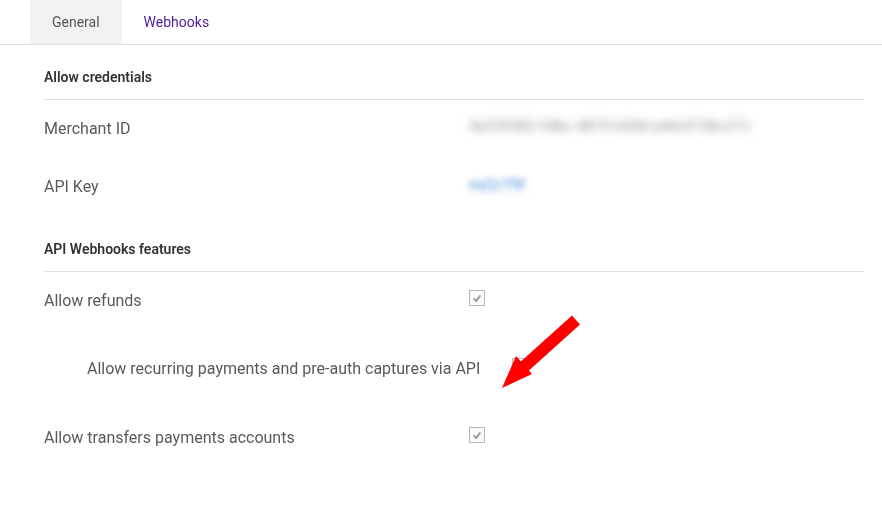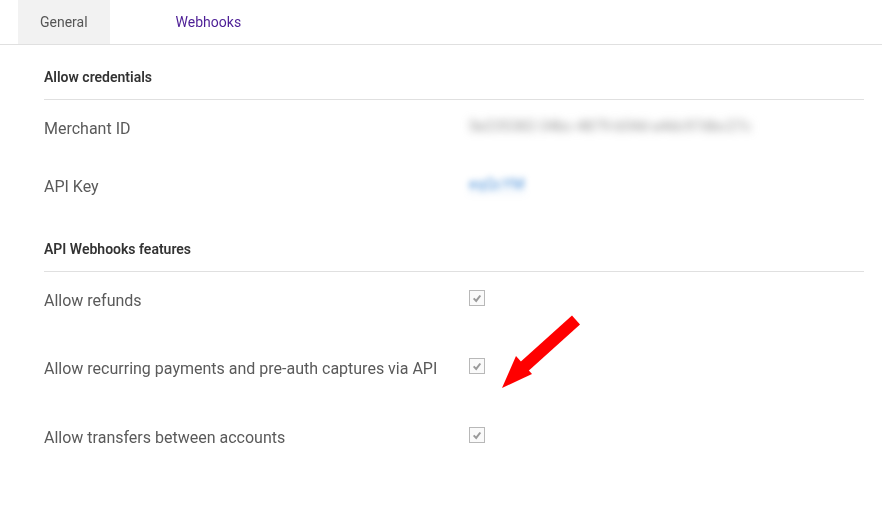--- a/index.html
+++ b/index.html
@@ -12,22 +12,21 @@
       background: #fff;
       color: #4a4a4a;
       font-size: 14px;
       width: 882px;
       height: 511px;
       overflow: hidden;
     }
     .tabs {
       display: flex;
       border-bottom: 1px solid #e0e0e0;
-      padding-left: 18px;
-      gap: 44px;
+      padding-left: 30px;
     }
     .tab {
       padding: 14px 22px;
       color: #4c1d95;
       cursor: pointer;
       font-size: 14px;
       background: transparent;
     }
     .tab.active {
       background: #f2f2f2;
@@ -130,33 +129,33 @@
     <div class="row-label">Allow refunds</div>
     <div class="row-value">
       <span class="checkbox">
         <svg viewBox="0 0 12 12">
             <polyline points="2,6.5 5,9.5 10,3"></polyline>
           </svg>
       </span>
     </div>
   </div>
 
-  <div class="row" style="padding-top:28px;padding-bottom:28px;">
+  <div class="row" style="padding-top:28px;padding-bottom:28px;margin-left:43px;">
     <div class="row-label">Allow recurring payments and pre-auth captures via API</div>
     <div class="row-value">
       <span class="checkbox">
         <svg viewBox="0 0 12 12">
             <polyline points="2,6.5 5,9.5 10,3"></polyline>
           </svg>
       </span>
     </div>
   </div>
 
   <div class="row">
-    <div class="row-label">Allow transfers between accounts</div>
+    <div class="row-label">Allow transfers payments accounts</div>
     <div class="row-value">
       <span class="checkbox">
         <svg viewBox="0 0 12 12">
             <polyline points="2,6.5 5,9.5 10,3"></polyline>
           </svg>
       </span>
     </div>
   </div>
 
 </div>

